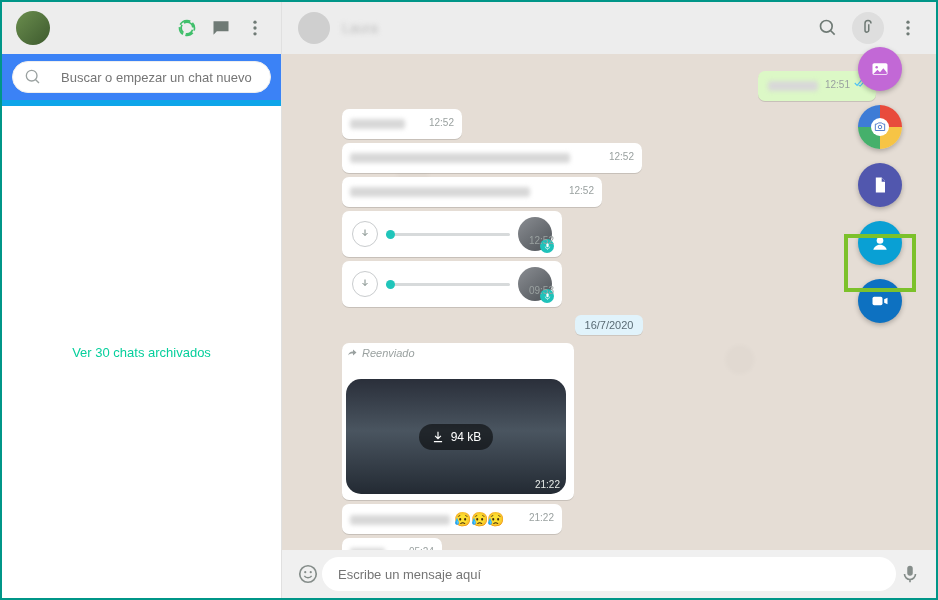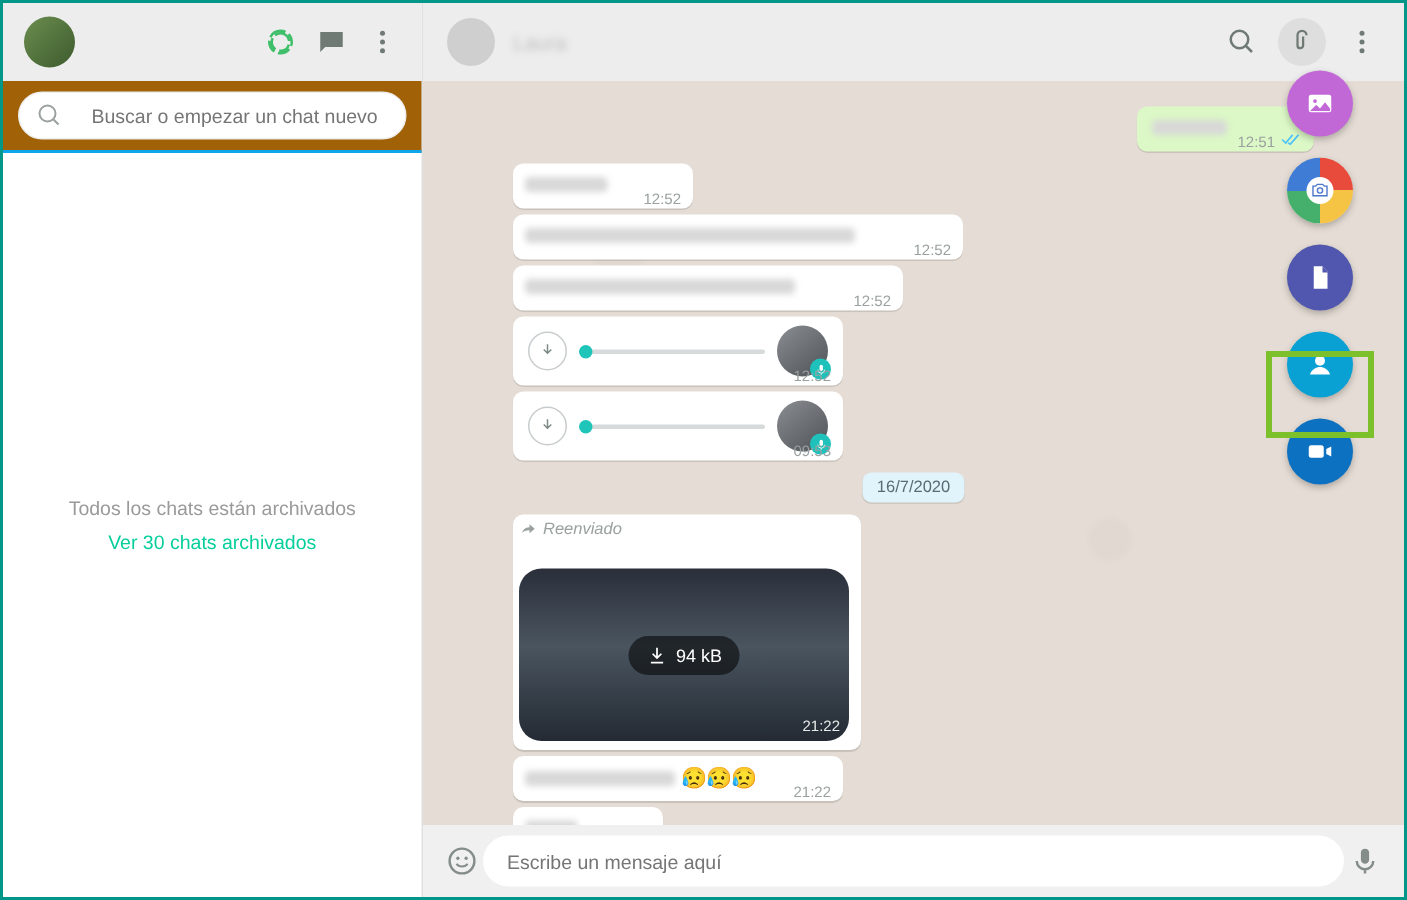--- a/index.html
+++ b/index.html
@@ -8,38 +8,38 @@
 .panes{flex:1;display:flex;min-height:0}
 .left{width:280px;background:#fff;border-right:1px solid #e0e0e0;display:flex;flex-direction:column}
 .left-header{height:52px;background:#ededed;display:flex;align-items:center;padding:0 14px;gap:10px}
 .avatar{width:34px;height:34px;border-radius:50%;background:linear-gradient(135deg,#6b8e4e,#3d5a2e);flex-shrink:0}
 .avatar.small{width:32px;height:32px;background:#cfcfcf}
 .spacer{flex:1}
 .icon-btn{width:24px;height:24px;display:flex;align-items:center;justify-content:center;cursor:pointer;color:#6f7a75}
 .icon-btn svg{width:20px;height:20px;fill:#6f7a75}
 .round-grey{width:32px;height:32px;border-radius:50%;background:#dedede;display:flex;align-items:center;justify-content:center;cursor:pointer}
 .round-grey svg{width:18px;height:18px;fill:#6f7a75}
-.search-wrap{padding:7px 10px;background:#a16207;border-bottom:2px solid #0ea5e9}
+.search-wrap{padding:7px 10px;background:#3b82f6;border-bottom:6px solid #0ea5e9}
 .search-box{height:32px;background:#fff;border-radius:16px;display:flex;align-items:center;padding:0 12px;border:1px solid #eee}
 .search-box svg{width:16px;height:16px;fill:#9aa1a0;margin-right:20px}
 .search-box input{border:0;outline:0;font-size:13px;color:#777;flex:1;background:transparent}
 .archived{flex:1;display:flex;flex-direction:column;align-items:center;justify-content:center;padding:20px;color:#8c8c8c}
 .archived .line1{font-size:13px;color:#9a9a9a;margin-bottom:8px}
 .archived .line2{font-size:13px;color:#06cf9c;cursor:pointer}
 .right{flex:1;display:flex;flex-direction:column;min-width:0;position:relative;background:#e5ddd5}
 .right-bg{position:absolute;inset:0;background:
   radial-gradient(circle at 20% 30%, rgba(0,0,0,.02) 2%, transparent 3%),
   radial-gradient(circle at 70% 60%, rgba(0,0,0,.02) 2%, transparent 3%),
   #e5ddd5;opacity:1}
 .right-header{height:52px;background:#ededed;display:flex;align-items:center;padding:0 16px;gap:12px;position:relative;z-index:2}
 .contact-name{font-size:14px;color:#bfbfbf;filter:blur(2.5px)}
 .chat-scroll{flex:1;overflow:hidden;position:relative;z-index:1;padding:10px 60px 10px 60px}
 .msg{max-width:330px;background:#fff;border-radius:7px;padding:6px 8px 6px 8px;margin:4px 0;box-shadow:0 1px 0.5px rgba(0,0,0,.13);position:relative}
 .msg .blur-text{height:10px;background:#d8d8d8;border-radius:3px;filter:blur(2px);display:inline-block}
-.msg .time{font-size:10px;color:#9aa1a0;position:absolute;right:8px;bottom:0}
+.msg .time{font-size:10px;color:#9aa1a0;position:absolute;right:8px;bottom:11px}
 .msg.voice{display:flex;align-items:center;gap:8px;width:220px;height:46px;padding:6px 10px}
 .msg.voice .play{width:26px;height:26px;border-radius:50%;border:1.5px solid #c9ccce;display:flex;align-items:center;justify-content:center}
 .msg.voice .play svg{width:12px;height:12px;fill:#7d8a86}
 .msg.voice .track{flex:1;height:3px;background:#d7dadb;border-radius:2px;position:relative}
 .msg.voice .track::before{content:"";position:absolute;left:0;top:-3px;width:9px;height:9px;background:#20c5ba;border-radius:50%}
 .msg.voice .vava{width:34px;height:34px;border-radius:50%;background:linear-gradient(140deg,#8a8d92,#4e5358);position:relative}
 .msg.voice .mic{position:absolute;right:-2px;bottom:-2px;width:14px;height:14px;background:#1fc2ba;border-radius:50%;display:flex;align-items:center;justify-content:center}
 .msg.voice .mic svg{width:9px;height:9px;fill:#fff}
 .date-chip{width:fit-content;margin:8px auto;background:#e1f3fb;color:#5a6b74;font-size:11px;padding:4px 10px;border-radius:6px;box-shadow:0 1px 0.5px rgba(0,0,0,.1)}
 .fwd{display:flex;align-items:center;gap:4px;color:#9aa1a0;font-size:11px;font-style:italic;margin-bottom:20px}
@@ -101,21 +101,20 @@
   </div>
   <div class="search-wrap">
     <div class="search-box">
       <svg viewBox="0 0 24 24">
               <path d="M10 2a8 8 0 1 1 0 16 8 8 0 0 1 0-16m6 14 5 5" fill="none" stroke="#9aa1a0" stroke-width="2"></path>
             </svg>
       <input placeholder="Buscar o empezar un chat nuevo" style="">
     </div>
   </div>
   <div class="archived">
-    <div class="line1">Todos los chats están archivados</div>
     <div class="line2">Ver 30 chats archivados</div>
   </div>
 </div>
 
 <div class="right">
   <div class="right-bg"></div>
   <div class="right-header">
     <div class="avatar small"></div>
     <div class="contact-name">Laura</div>
     <div class="spacer"></div>

